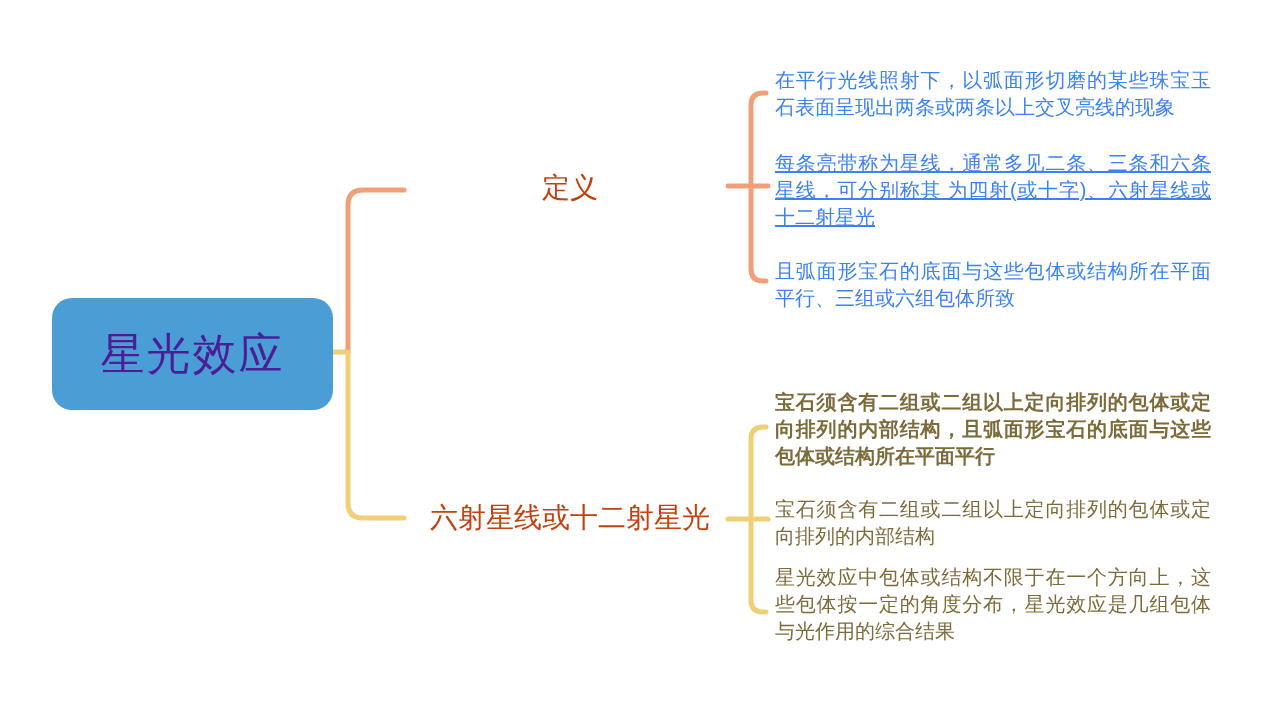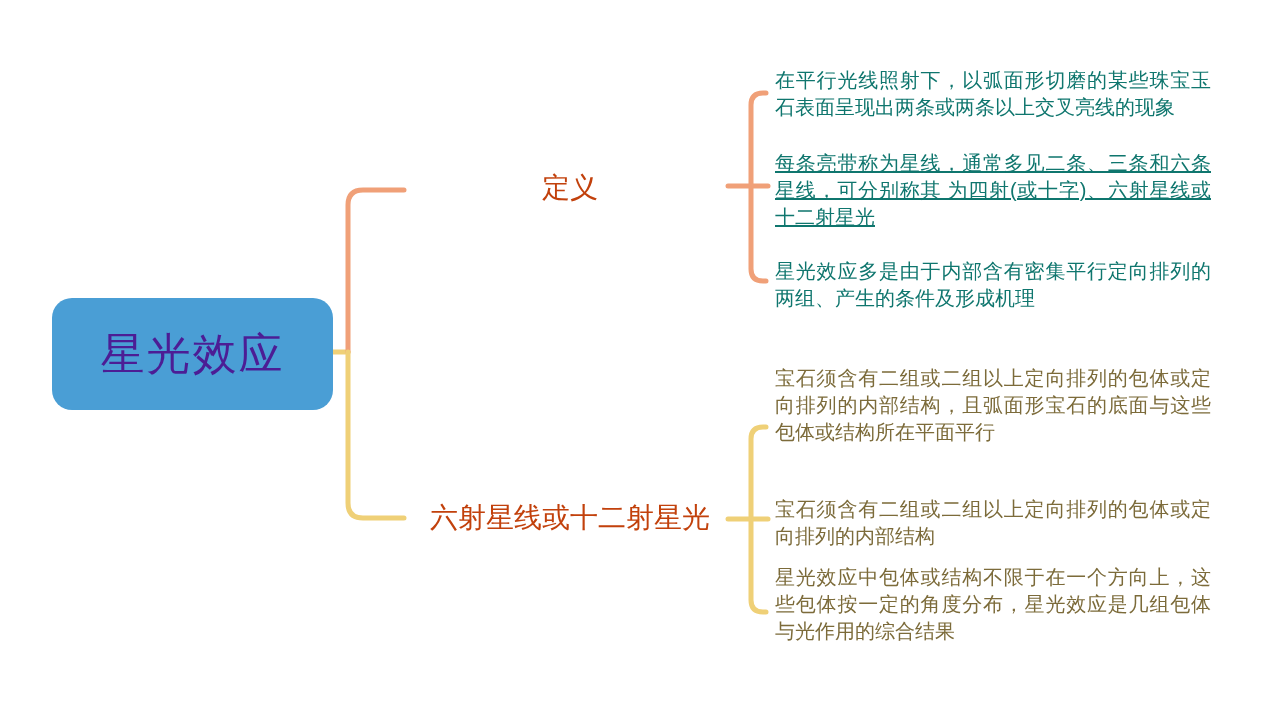--- a/index.html
+++ b/index.html
@@ -53,26 +53,26 @@
   .branch-label.cond { top: 498px; }
   .leaf {
     position: absolute;
     left: 775px;
     width: 436px;
     font-size: 20px;
     line-height: 27px;
     text-align: justify;
     text-justify: inter-ideograph;
   }
-  .leaf.c1 { color: #0f766e; }
+  .leaf.c1 { color: #3b82f6; }
   .leaf.c2 { color: #7C6B3A; }
   .leaf.p1 { top: 67px; }
   .leaf.p2 { top: 150px; text-decoration: underline; }
   .leaf.p3 { top: 258px; }
-  .leaf.p4 { top: 365px; }
+  .leaf.p4 { top: 389px; font-weight: bold; }
   .leaf.p5 { top: 496px; }
   .leaf.p6 { top: 564px; }
 </style>
 </head>
 <body>
 
 <div class="canvas">
 
   <svg class="connectors" viewBox="0 0 1273 719" xmlns="http://www.w3.org/2000/svg">
     <path d="M 331 352 H 348" stroke="#EFD077"></path>
@@ -89,21 +89,21 @@
   </div>
 
   <div class="branch-label def">定义</div>
 
   <div class="branch-label cond">六射星线或十二射星光</div>
 
   <div class="leaf c1 p1">在平行光线照射下，以弧面形切磨的某些珠宝玉石表面呈现出两条或两条以上交叉亮线的现象</div>
 
   <div class="leaf c1 p2">每条亮带称为星线，通常多见二条、三条和六条星线，可分别称其 为四射(或十字)、六射星线或十二射星光</div>
 
-  <div class="leaf c1 p3">星光效应多是由于内部含有密集平行定向排列的两组、产生的条件及形成机理</div>
+  <div class="leaf c1 p3">且弧面形宝石的底面与这些包体或结构所在平面平行、三组或六组包体所致</div>
 
   <div class="leaf c2 p4">宝石须含有二组或二组以上定向排列的包体或定向排列的内部结构，且弧面形宝石的底面与这些包体或结构所在平面平行</div>
 
   <div class="leaf c2 p5">宝石须含有二组或二组以上定向排列的包体或定向排列的内部结构</div>
 
   <div class="leaf c2 p6">星光效应中包体或结构不限于在一个方向上，这些包体按一定的角度分布，星光效应是几组包体与光作用的综合结果</div>
 
 </div>
 
 </body></html>

